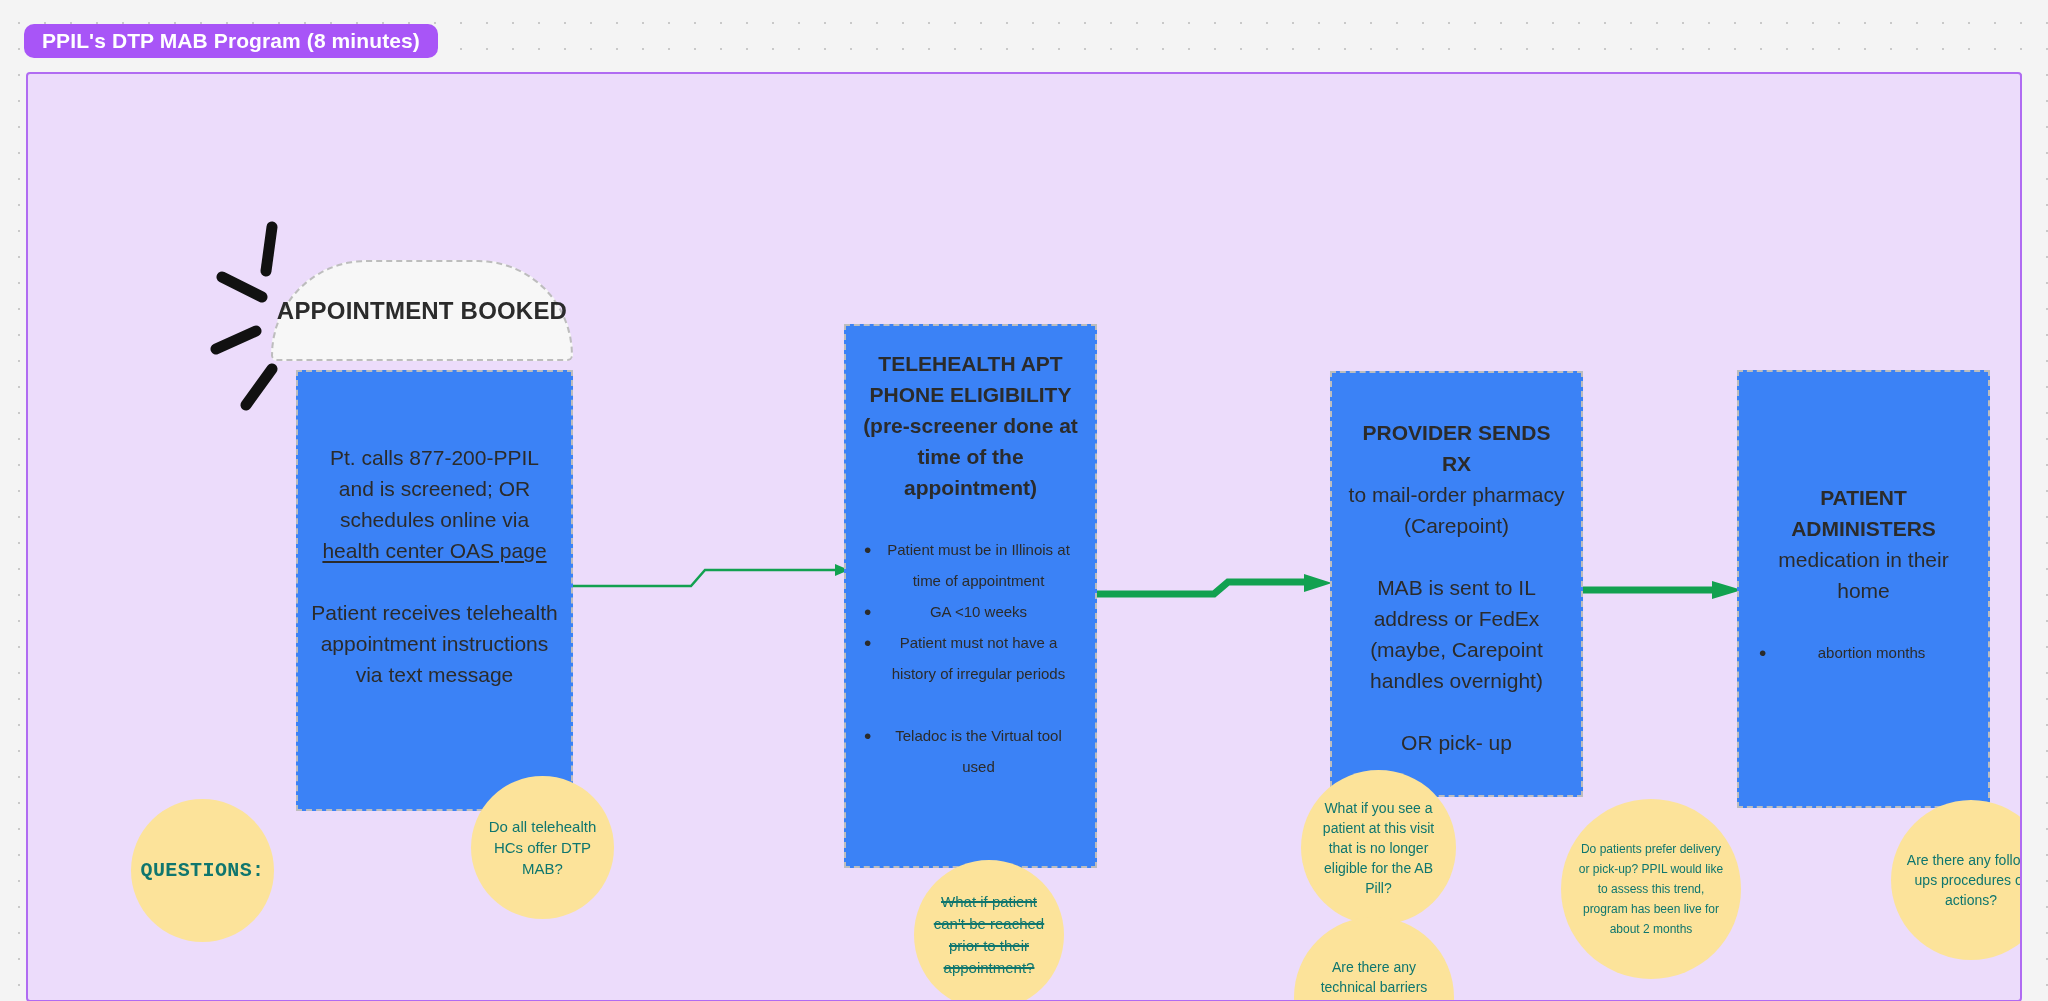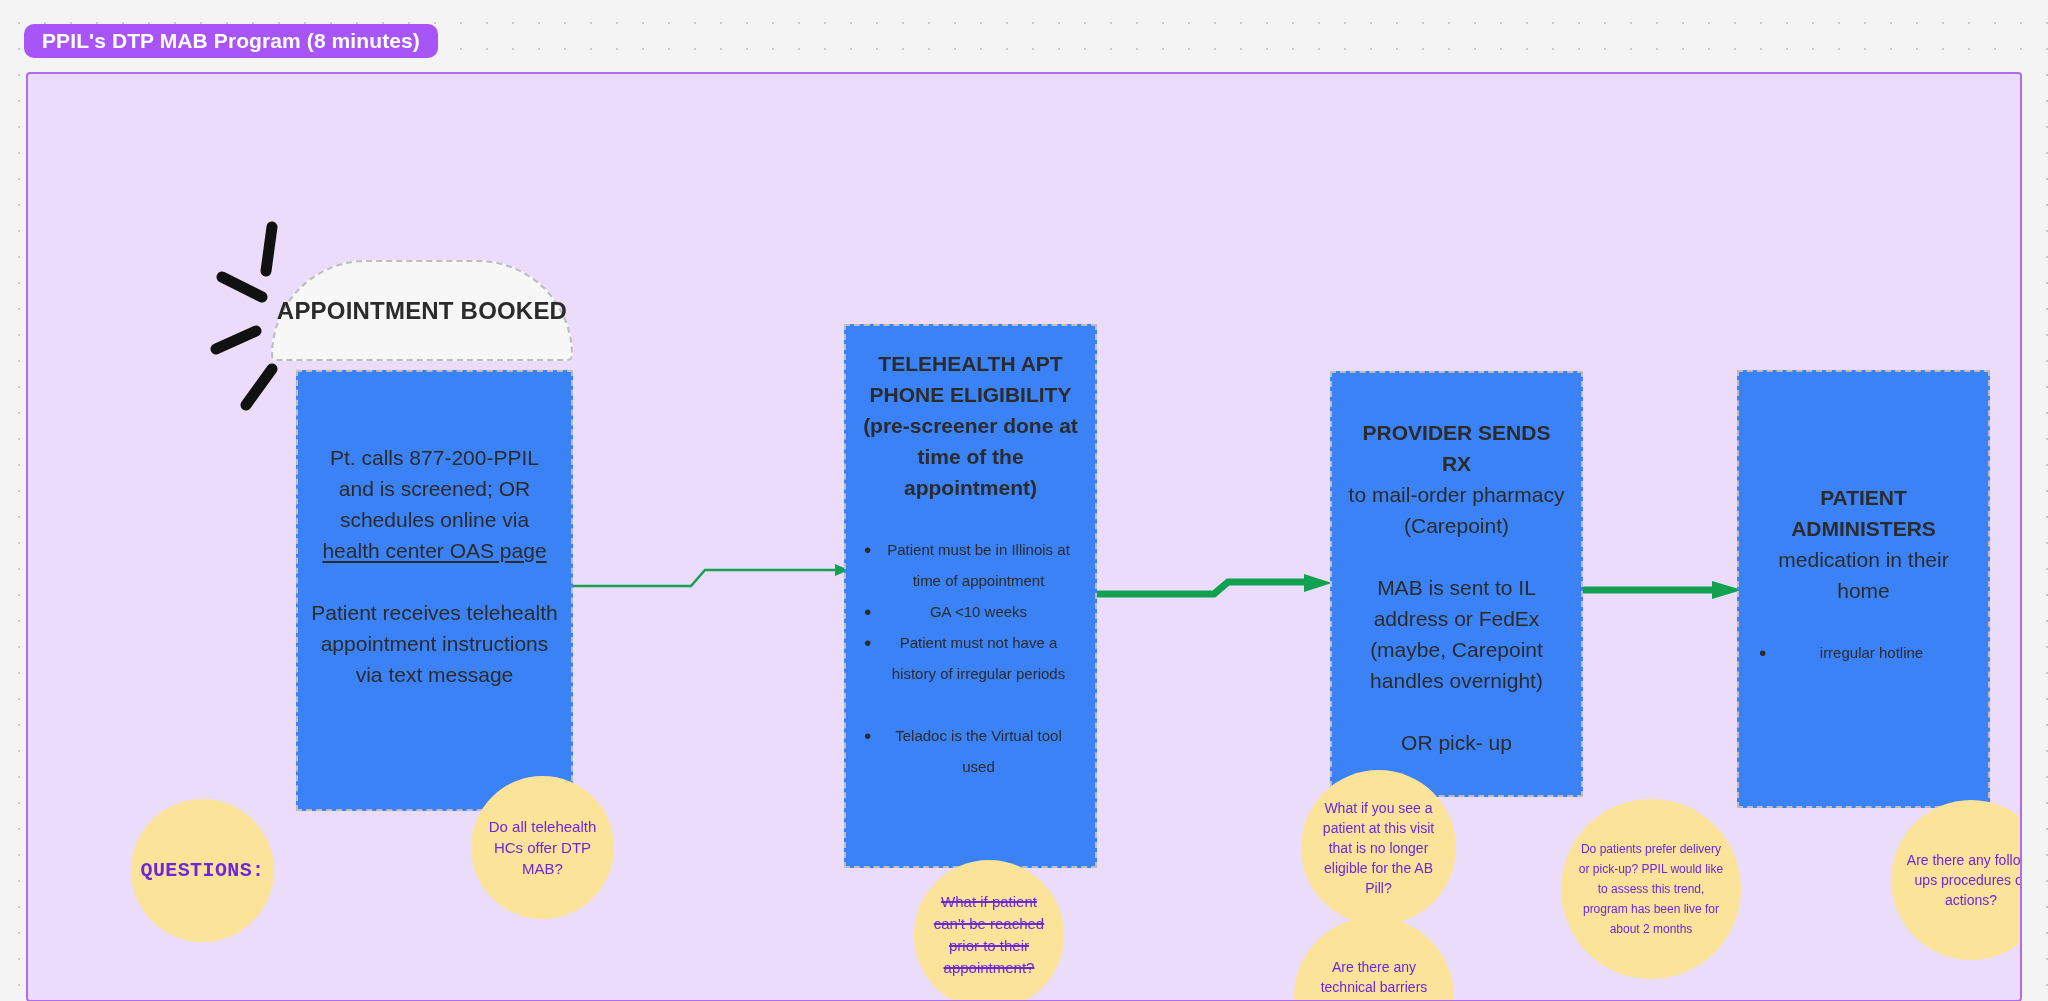--- a/index.html
+++ b/index.html
@@ -94,21 +94,21 @@
   }
   #node4{
     left:1709px;top:296px;width:253px;height:438px;
     padding:110px 14px 0 14px;
   }
   
   .note{
     position:absolute;border-radius:50%;
     background:#fce39a;
     display:flex;align-items:center;justify-content:center;
-    text-align:center;color:#6d28d9;
+    text-align:center;color:#0f766e;
     box-sizing:border-box;
     z-index:5;
   }
   .note span{display:block;}
   .strike span{ text-decoration:line-through; text-decoration-thickness:2px; }
   #note-questions{ left:103px;top:725px;width:143px;height:143px; }
   #note-questions span{ font-size:20px;font-weight:700;letter-spacing:.4px;font-family:Liberation Mono, monospace; }
   #note-dtp{ left:443px;top:702px;width:143px;height:143px;padding:0 14px; }
   #note-dtp span{ font-size:15px;line-height:21px; }
   #note-reached{ left:886px;top:786px;width:150px;height:150px;padding:0 12px; }
@@ -186,21 +186,21 @@
       <p class="para">OR pick- up</p>
     </div>
   </div>
 
   <div id="node4" class="node">
     <div class="txt">
       <p class="para hdr">PATIENT ADMINISTERS</p>
       <p class="para">medication in their home</p>
       <div class="spacer"></div>
       <ul class="bullets">
-        <li>irregular hotline</li>
+        <li>abortion months</li>
       </ul>
     </div>
   </div>
 
   <svg id="arrow1" class="connector" viewBox="0 0 280 40">
     <path d="M0 22 L118 22 L132 6 L262 6" fill="none" stroke="#12a150" stroke-width="2.5"></path>
     <path d="M262 0 L276 6 L262 12 Z" fill="#12a150"></path>
   </svg>
 
   <svg id="arrow2" class="connector" viewBox="0 0 240 40">

